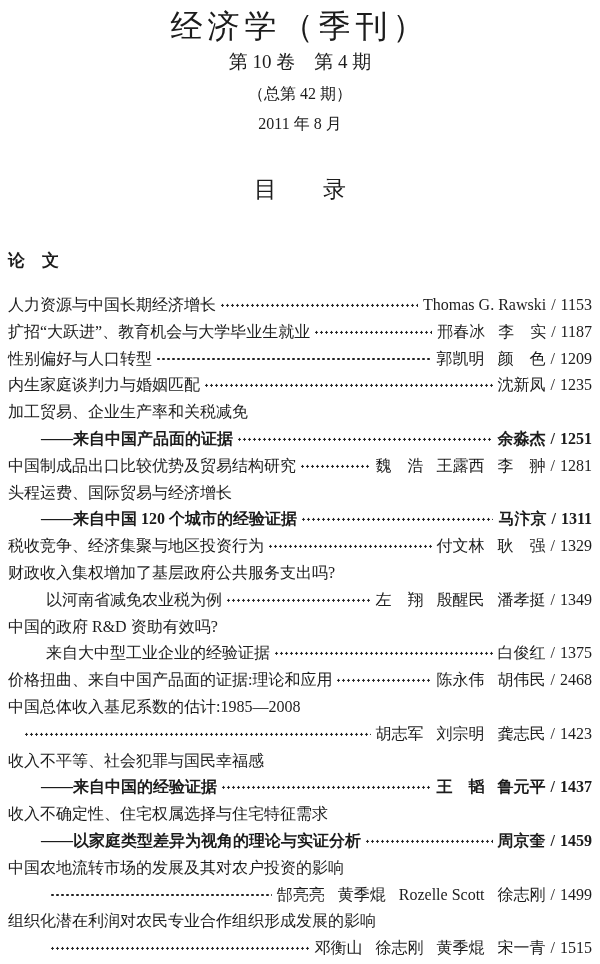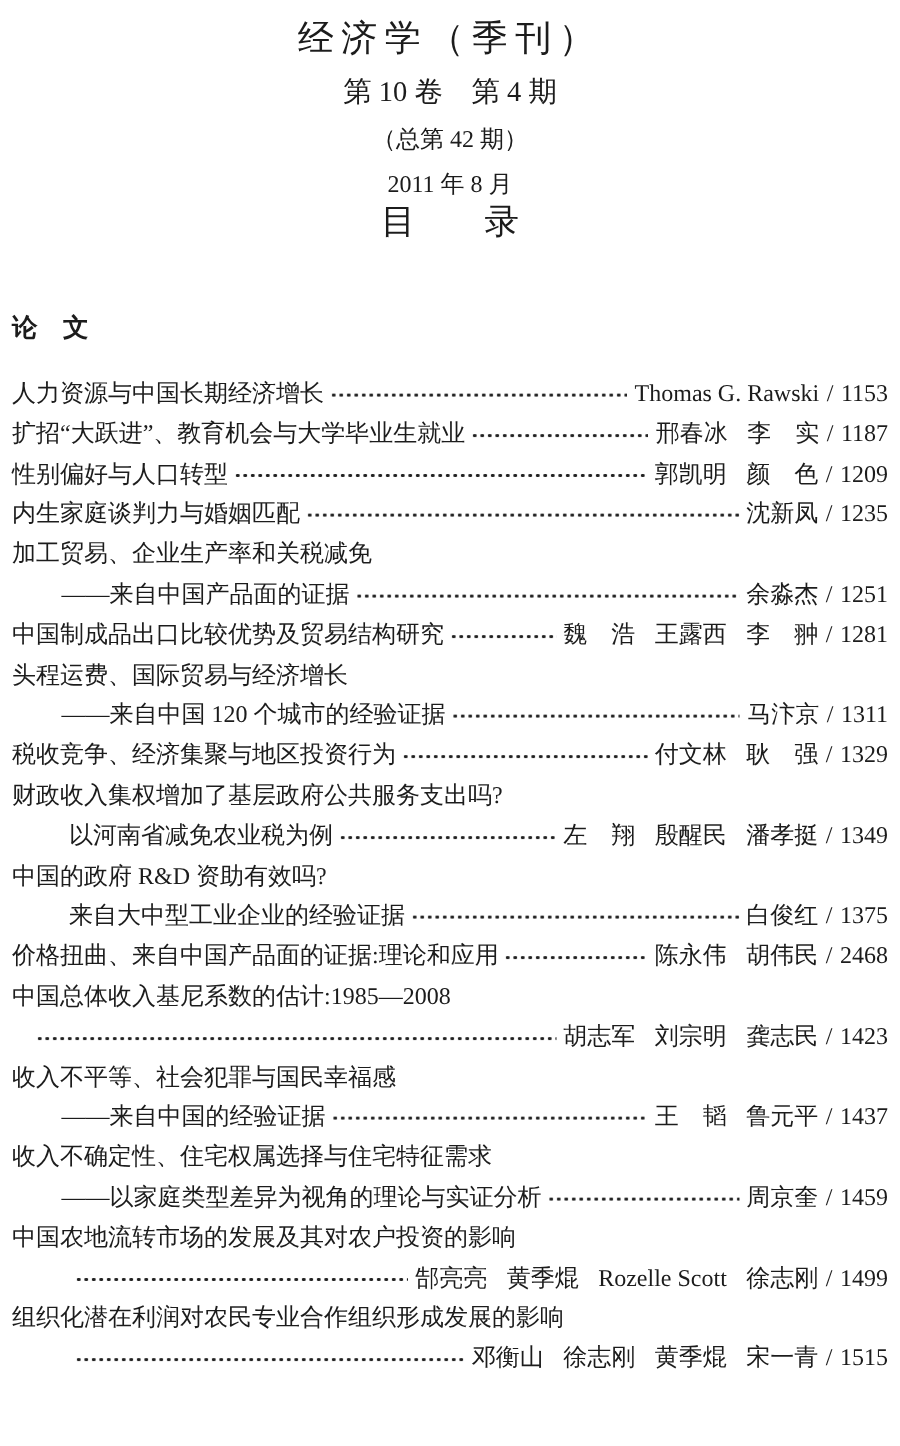--- a/index.html
+++ b/index.html
@@ -8,29 +8,29 @@
     overflow: hidden;
     background: #ffffff;
     color: #1c1c1c;
     font-family: "Liberation Serif", "DejaVu Serif", serif;
   }
   .page { width: 600px; height: 964px; overflow: hidden; }
 
   header { text-align: center; }
   .journal {
     padding-top: 8px;
-    font-size: 24px;
+    font-size: 32px;
     letter-spacing: 5px;
     line-height: 36px;
     white-space: pre;
   }
   .vol   { margin-top: 6px; font-size: 19px; line-height: 24px; white-space: pre; }
   .total { margin-top: 10px; font-size: 16px; line-height: 20px; white-space: pre; }
   .date  { margin-top: 10px; font-size: 16px; line-height: 20px; white-space: pre; }
-  .toc   { font-size: 23px; line-height: 28px; white-space: pre; }
+  .toc   { margin-top: 42px; font-size: 23px; line-height: 28px; white-space: pre; }
 
   main { padding: 0 8px; }
   .section {
     margin-top: 46px;
     margin-bottom: 20px;
     font-size: 17px;
     font-weight: bold;
     line-height: 22px;
     white-space: pre;
   }
@@ -39,21 +39,21 @@
   .row {
     display: flex;
     align-items: flex-start;
     height: 26.8px;
     font-size: 16px;
     line-height: 26.8px;
     white-space: pre;
   }
   .row .t { white-space: pre; flex: 0 0 auto; }
   .ind1 { padding-left: 12px; }
-  .ind2 { padding-left: 33px; }
+  .ind2 { padding-left: 33px; font-weight: bold; }
   .ind3 { padding-left: 38px; }
 
   .dots {
     flex: 1 1 auto;
     min-width: 12px;
     align-self: stretch;
     margin: 0 5px 0 4px;
     background-image: radial-gradient(circle, #222 1.05px, rgba(0,0,0,0) 1.35px);
     background-size: 5px 100%;
     background-repeat: repeat-x;

